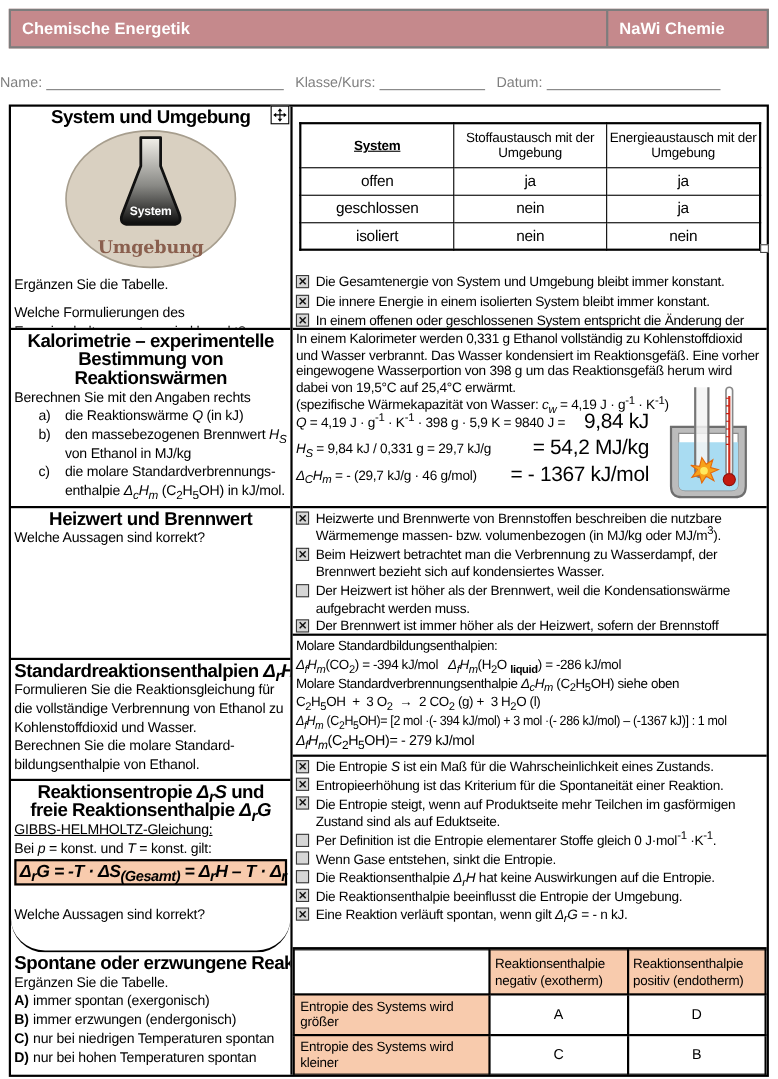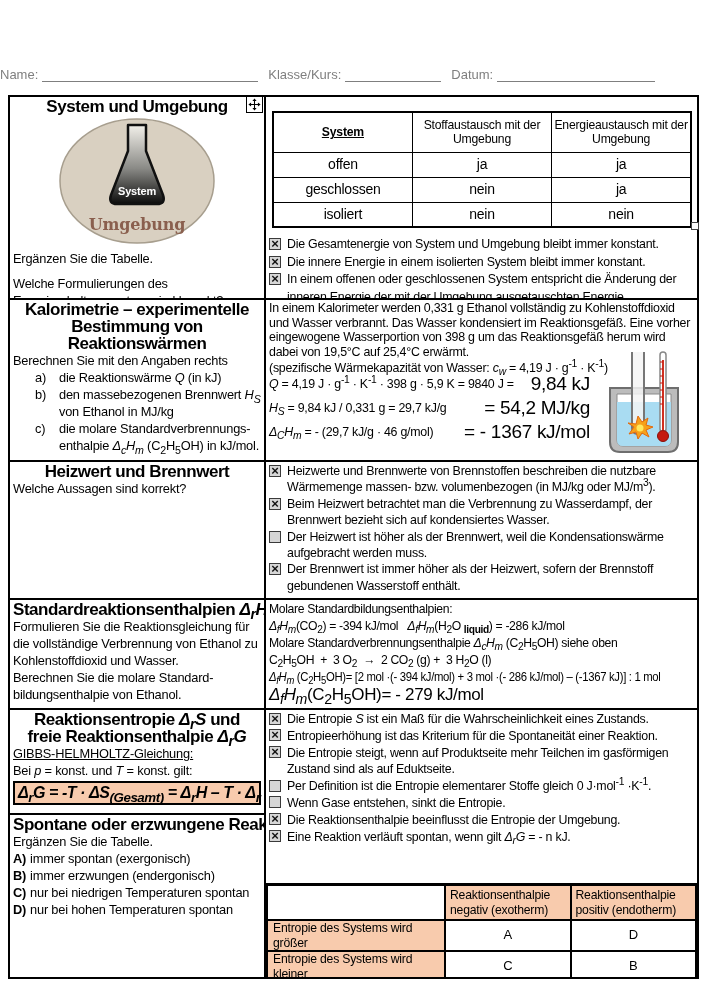--- a/index.html
+++ b/index.html
@@ -28,22 +28,22 @@
 
   
   .main{position:absolute;left:8px;top:95px;width:691px;height:884px;
     border:2px solid #000;display:flex;}
   .colL{width:256px;border-right:2px solid #000;display:flex;flex-direction:column;}
   .colR{flex:1;display:flex;flex-direction:column;min-width:0;}
   .sec{border-bottom:2px solid #000;overflow:hidden;position:relative;}
   .sec:last-child{border-bottom:none;flex:1;}
   .colL .sec{font-size:12.8px;letter-spacing:-0.2px;line-height:17px;padding:1px 3px;}
   .colR .sec{font-size:12.4px;letter-spacing:-0.25px;line-height:16.4px;padding:1px 3px;}
-  .h-l1{height:203px;} .h-l2{height:162px;} .h-l3{height:138px;} .h-l4{height:110px;} .h-l5{height:105px;}
-  .h-r1{height:203px;} .h-r2{height:162px;} .h-r3{height:138px;} .h-r4{height:110px;} .h-r5{height:175px;}
+  .h-l1{height:203px;} .h-l2{height:162px;} .h-l3{height:138px;} .h-l4{height:110px;} .h-l5{height:156px;border-radius:31px;}
+  .h-r1{height:203px;} .h-r2{height:162px;} .h-r3{height:116px;} .h-r4{height:110px;} .h-r5{height:175px;}
 
   .sec-title{font-weight:bold;text-align:center;font-size:17px;letter-spacing:-0.45px;
     white-space:nowrap;line-height:17px;}
   .sec-title.wrap{white-space:normal;}
 
   
   .chk{display:flex;gap:6px;align-items:flex-start;}
   .box{flex:0 0 auto;width:12px;height:12px;margin-top:2px;border:1px solid #3a3a3a;
     background:var(--chk-bg);position:relative;}
   .box.on::before{content:"\00d7";position:absolute;inset:-1px 0 0 0;display:flex;
@@ -51,34 +51,34 @@
   .chk .txt{flex:1;min-width:0;}
 
   
   .flaskwrap{display:flex;justify-content:center;margin-top:2px;}
   .tbl1{border-collapse:collapse;border:2px solid #000;margin:13px 2px 0 3px;
     width:calc(100% - 5px);table-layout:fixed;}
   .tbl1 td{border:1.5px solid #000;text-align:center;vertical-align:middle;}
   .tbl1 .hrow td{height:40px;font-size:12.2px;line-height:14px;letter-spacing:-0.2px;}
   .tbl1 .hsys{font-weight:bold;font-size:15px;text-decoration:underline;}
   .tbl1 .drow td{height:25px;font-size:14px;}
-  .s1checks{margin-top:8px;display:flex;flex-direction:column;}
+  .s1checks{margin-top:20px;display:flex;flex-direction:column;}
   .s1checks .chk{line-height:17.5px;}
 
   
   .abc{display:flex;margin-left:22px;}
   .abc .lbl{width:24px;flex:0 0 auto;}
   .calc-line{display:flex;align-items:flex-start;height:24px;padding-right:104px;white-space:nowrap;}
   .calc-big{font-size:19px;letter-spacing:-0.3px;margin-left:auto;}
   .calor{position:absolute;right:5px;top:50px;}
 
   
   .s4line{white-space:nowrap;line-height:17px;font-size:12.2px;letter-spacing:-0.35px;}
   .s4line.squeeze{transform:scaleX(0.93);transform-origin:left center;width:108%;}
-  .s4line.l6{font-size:17px;}
+  .s4line.l6{font-size:13px;}
 
   
   .gibbs-label{text-decoration:underline;}
   .gibbs-box{margin:2px 0 0 0;border:2px solid #000;background:var(--accent-peach);
     font-weight:bold;font-style:italic;font-size:16px;letter-spacing:-0.45px;
     white-space:nowrap;padding:2px 2px 3px 3px;line-height:15px;}
   .q-late{margin-top:17px;}
   .s5checks .chk{line-height:16.8px;justify-content:space-between;}
   .s5checks .box{margin-top:1.5px;}
 
@@ -96,20 +96,24 @@
     border:1px solid #000;display:flex;align-items:center;justify-content:center;z-index:6;}
   .resize-handle{position:absolute;left:691px;top:222px;width:8px;height:8px;background:#fff;
     border:1px solid #444;z-index:6;}
   sub,sup{line-height:0;}
 </style>
 </head>
 <body>
 
 <div class="page">
 
+  <div class="hdr">
+    <div class="hdr-title">Chemische Energetik</div>
+    <div class="hdr-badge">NaWi Chemie</div>
+  </div>
 
   <div class="meta">
     <span>Name:</span>
     <span class="blank b1"></span>
     <span>Klasse/Kurs:</span>
     <span class="blank b2"></span>
     <span>Datum:</span>
     <span class="blank b3"></span>
   </div>
 
@@ -325,20 +329,24 @@
         </div>
         <div class="chk">
           <span class="box"></span>
           <span class="txt">Per Definition ist die Entropie elementarer Stoffe gleich 0 J·mol<sup>-1</sup> ·K<sup>-1</sup>.</span>
         </div>
         <div class="chk">
           <span class="box"></span>
           <span class="txt">Wenn Gase entstehen, sinkt die Entropie.</span>
         </div>
         <div class="chk">
+          <span class="box"></span>
+          <span class="txt">Die Reaktionsenthalpie <i>Δ<sub>r</sub>H</i> hat keine Auswirkungen auf die Entropie.</span>
+        </div>
+        <div class="chk">
           <span class="box on"></span>
           <span class="txt">Die Reaktionsenthalpie beeinflusst die Entropie der Umgebung.</span>
         </div>
         <div class="chk">
           <span class="box on"></span>
           <span class="txt">Eine Reaktion verläuft spontan, wenn gilt  <i>Δ<sub>r</sub>G</i> = - n kJ.</span>
         </div>
       </div>
 
       <div class="sec" style="padding:0 3px;">

